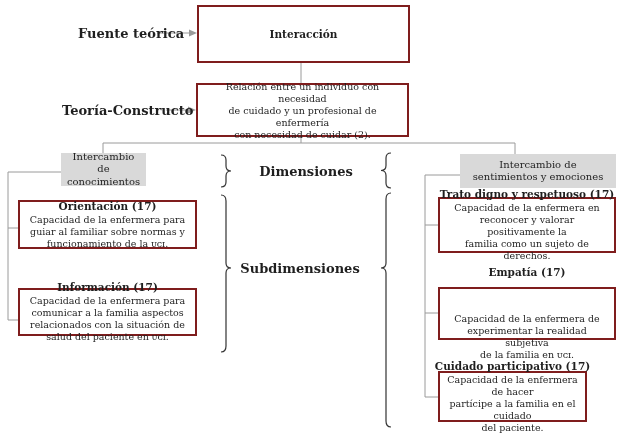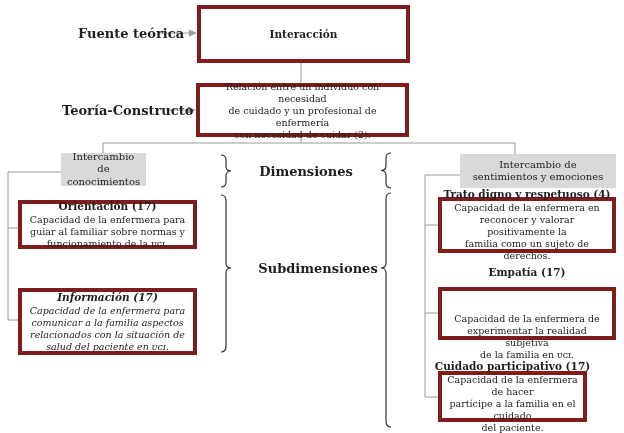--- a/index.html
+++ b/index.html
@@ -4,21 +4,21 @@
 <style>
   html,body{margin:0;padding:0;background:#fff;}
   #stage{
     position:relative;width:624px;height:433px;background:#fff;
     font-family:"DejaVu Serif","Liberation Serif",serif;color:#1f1f1f;
     overflow:hidden;
   }
   #wires{position:absolute;left:0;top:0;width:624px;height:433px;}
   .box{
     position:absolute;box-sizing:border-box;background:#fff;
-    border:4px solid #7f1d1d;display:flex;flex-direction:column;
+    border:2px solid #7f1d1d;display:flex;flex-direction:column;
     justify-content:center;align-items:center;text-align:center;
     padding:2px 5px;
   }
   .box .title{font-weight:bold;font-size:10.5px;line-height:13px;white-space:nowrap;}
   .box .body{font-size:9.5px;line-height:12px;white-space:pre-line;margin-top:1px;}
   .graybox{
     position:absolute;box-sizing:border-box;background:#d9d9d9;border:none;
     display:flex;justify-content:center;align-items:center;text-align:center;
     font-size:10px;line-height:12.5px;white-space:pre-line;padding:2px 4px;
   }
@@ -74,38 +74,38 @@
 
   <div class="sidelabel" style="left:78px;top:26px;">Fuente teórica</div>
   <div class="sidelabel" style="left:62px;top:103px;">Teoría-Constructo</div>
 
   <div class="graybox" style="left:61px;top:153px;width:85px;height:33px;">Intercambio de
 conocimientos</div>
   <div class="graybox" style="left:460px;top:154px;width:156px;height:34px;">Intercambio de
 sentimientos y emociones</div>
 
   <div class="axislabel" style="left:306px;top:171px;">Dimensiones</div>
-  <div class="axislabel" style="left:318px;top:268px;">Subdimensiones</div>
+  <div class="axislabel" style="left:300px;top:268px;">Subdimensiones</div>
 
   <div class="box" style="left:18px;top:200px;width:179px;height:49px;">
     <div class="title">Orientación (17)</div>
     <div class="body">Capacidad de la enfermera para
 guiar al familiar sobre normas y
 funcionamiento de la ᴜᴄɪ.</div>
   </div>
-  <div class="box" style="left:18px;top:288px;width:179px;height:67px;font-style:italic;">
+  <div class="box" style="left:18px;top:288px;width:179px;height:48px;">
     <div class="title">Información (17)</div>
     <div class="body">Capacidad de la enfermera para
 comunicar a la familia aspectos
 relacionados con la situación de
 salud del paciente en ᴜᴄɪ.</div>
   </div>
 
   <div class="box" style="left:438px;top:197px;width:178px;height:56px;">
-    <div class="title">Trato digno y respetuoso (4)</div>
+    <div class="title">Trato digno y respetuoso (17)</div>
     <div class="body">Capacidad de la enfermera en
 reconocer y valorar positivamente la
 familia como un sujeto de derechos.</div>
   </div>
   <div class="box" style="left:438px;top:287px;width:178px;height:53px;gap:33px;">
     <div class="title">Empatía (17)</div>
     <div class="body">Capacidad de la enfermera de
 experimentar la realidad subjetiva
 de la familia en ᴜᴄɪ.</div>
   </div>

